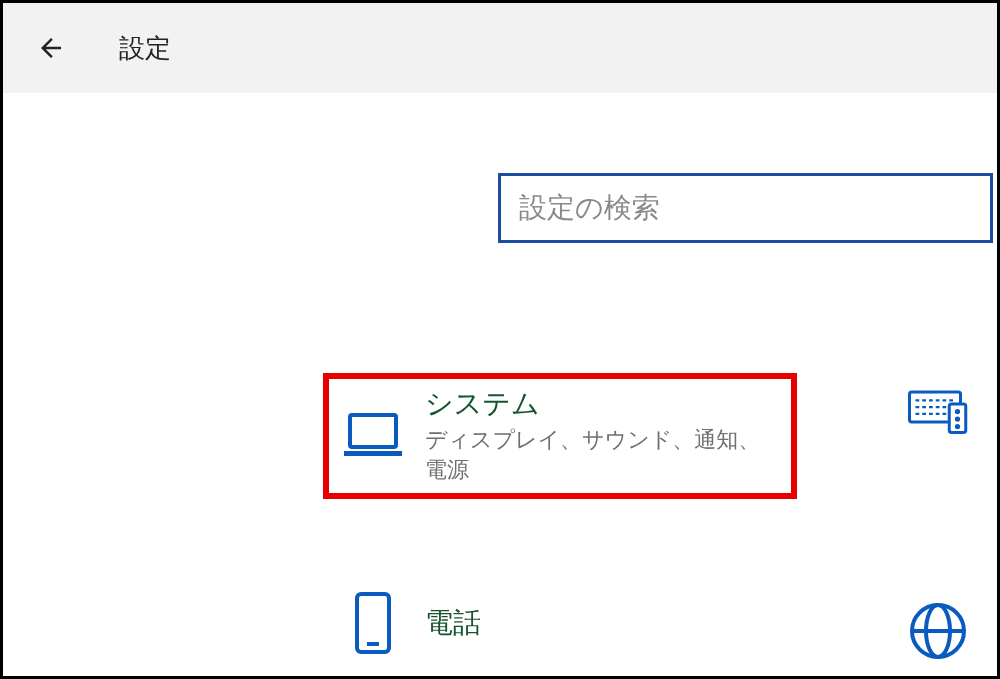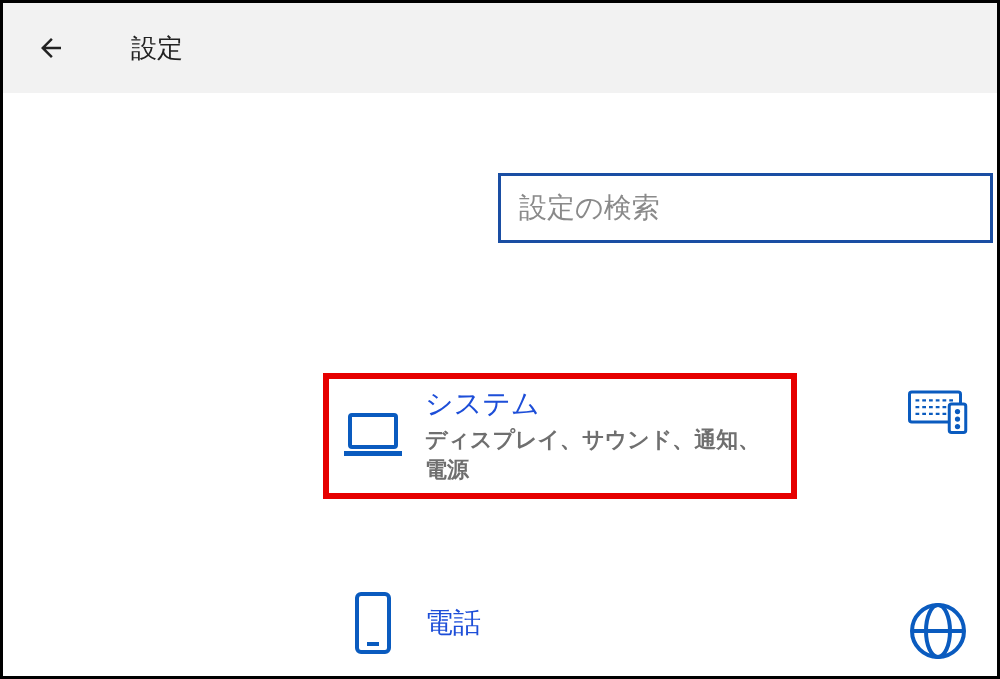--- a/index.html
+++ b/index.html
@@ -23,21 +23,21 @@
       width: 40px;
       height: 40px;
       display: flex;
       align-items: center;
       justify-content: center;
       cursor: pointer;
     }
     .app-title {
       font-size: 26px;
       color: #222;
-      margin-left: 60px;
+      margin-left: 48px;
       font-weight: 400;
     }
     .search-wrap {
       margin-top: 80px;
       margin-left: 495px;
     }
     .search-input {
       width: 495px;
       height: 70px;
       border: 3px solid #1a4ea3;
@@ -82,27 +82,27 @@
       width: 60px;
       height: 60px;
       flex: 0 0 60px;
       display: flex;
       align-items: center;
       justify-content: center;
       margin-right: 22px;
     }
     .tile-text-title {
       font-size: 28px;
-      color: #1d4ed8;
+      color: #14532d;
       font-weight: 400;
     }
     .tile-text-desc {
       font-size: 22px;
       color: #6f6f6f;
-      font-weight: 700;
+      font-weight: 400;
       margin-top: 2px;
     }
   </style>
 </head>
 <body>
 
 <div class="header">
   <div class="back-btn">
     <svg width="30" height="30" viewBox="0 0 24 24">
       <path d="M20 11H7.83l5.59-5.59L12 4l-8 8 8 8 1.41-1.41L7.83 13H20v-2z" fill="#222"></path>

